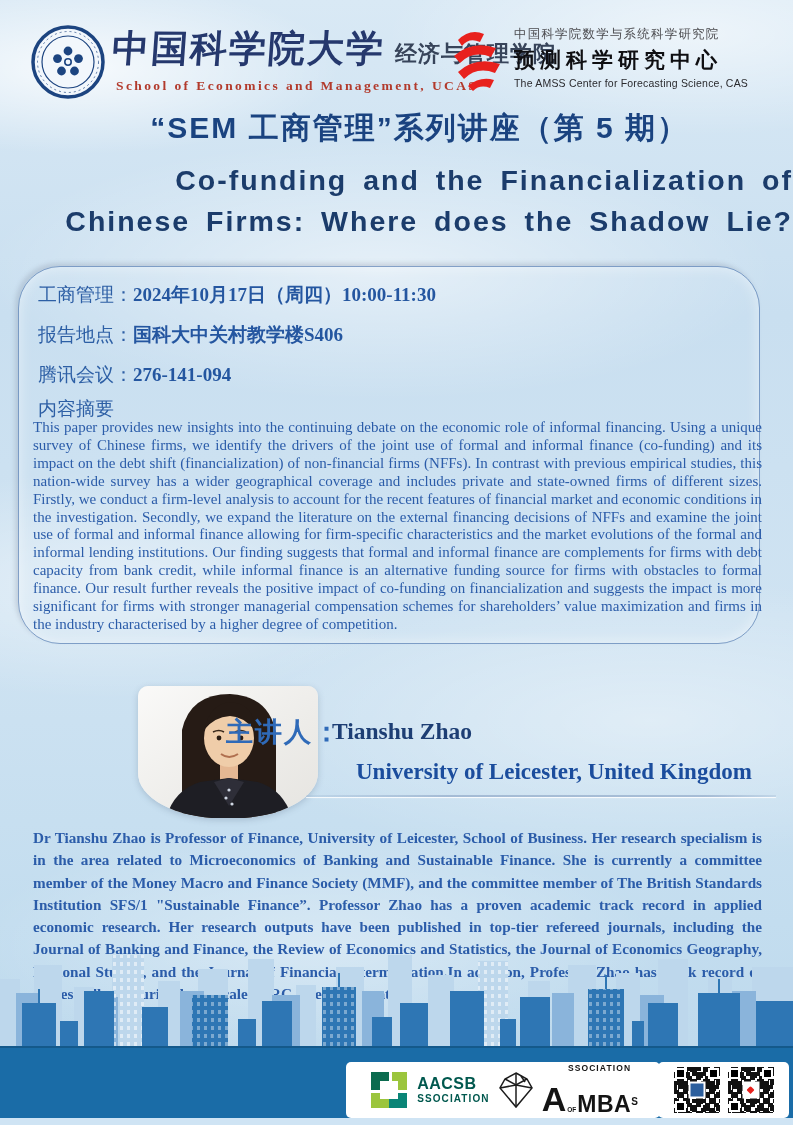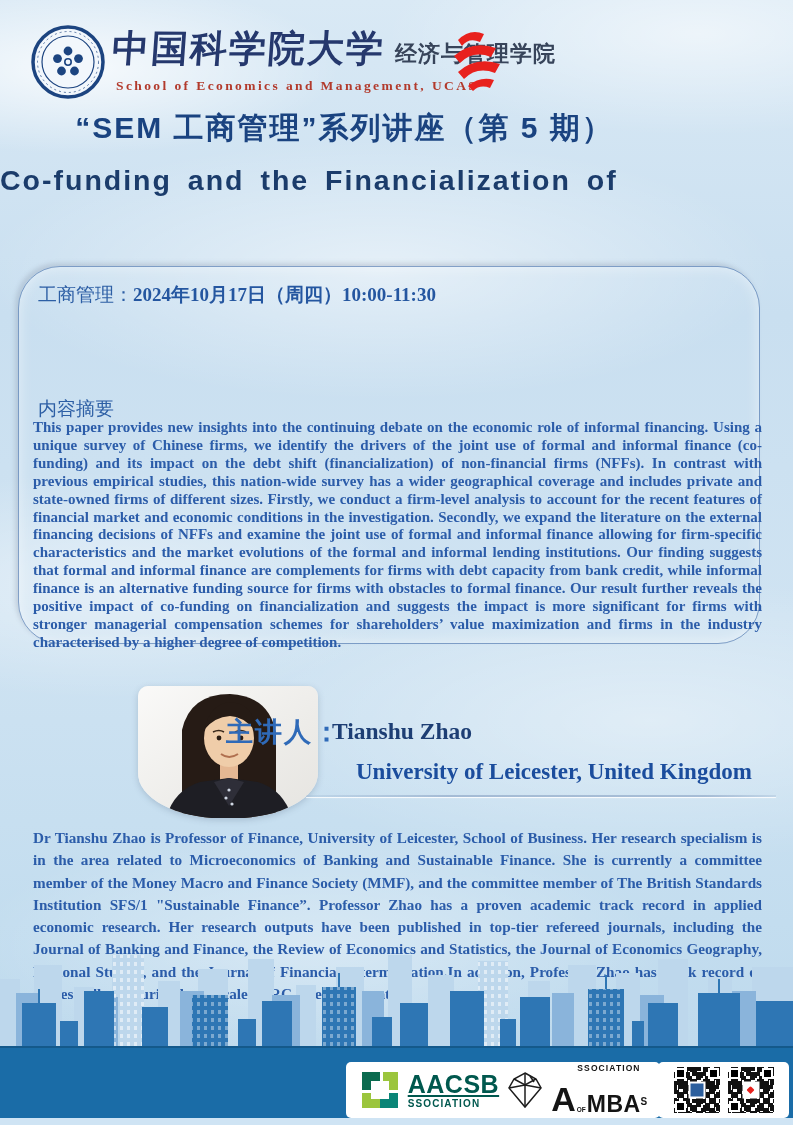--- a/index.html
+++ b/index.html
@@ -22,44 +22,44 @@
   .ucas-row1{display:flex;align-items:baseline;gap:10px;white-space:nowrap;}
   .ucas-cn{font-family:"DejaVu Serif","Liberation Serif",serif;font-weight:bold;font-size:37px;color:#25386d;letter-spacing:2px;transform:skewX(-4deg);}
   .ucas-school-cn{font-size:22px;color:#37445a;font-weight:600;letter-spacing:1px;}
   .ucas-en{font-family:"Liberation Serif",serif;font-weight:bold;font-size:13.5px;color:#b23a2c;letter-spacing:2.4px;margin-top:4px;margin-left:4px;}
   .amss-wrap{left:450px;top:26px;display:flex;align-items:flex-start;gap:10px;}
   .amss-text{display:flex;flex-direction:column;}
   .amss-l1{font-size:12.5px;color:#4c4c50;letter-spacing:1.2px;}
   .amss-l2{font-family:"Liberation Serif",serif;font-size:21px;font-weight:700;color:#0f0f12;letter-spacing:5px;margin-top:3px;white-space:nowrap;}
   .amss-l3{font-size:10.5px;color:#2a2a2e;margin-top:3px;letter-spacing:.2px;}
   
-  .series-title{left:0;top:108px;width:689px;text-align:center;font-size:30px;font-weight:800;color:#1a4380;letter-spacing:2px;}
-  .en-title{left:0;top:160px;width:793px;text-align:left;font-size:28.5px;font-weight:800;color:#1b3c6b;letter-spacing:2px;word-spacing:6px;line-height:41px;}
+  .series-title{left:0;top:108px;width:689px;text-align:right;font-size:30px;font-weight:800;color:#1a4380;letter-spacing:2px;}
+  .en-title{left:0;top:160px;width:793px;text-align:right;font-size:28.5px;font-weight:800;color:#1b3c6b;letter-spacing:2px;word-spacing:6px;line-height:41px;}
   
   .info-box{left:18px;top:266px;width:740px;height:376px;border:1.5px solid rgba(52,96,160,.55);border-radius:42px;box-shadow:-3px -3px 4px rgba(120,130,150,.25), inset 0 0 14px rgba(255,255,255,.5);pointer-events:none;}
   .info-row{left:38px;width:720px;font-size:19px;white-space:nowrap;}
   .info-label{font-family:"Liberation Serif",serif;color:#2d5fa5;}
   .info-value{font-family:"Liberation Serif",serif;font-weight:bold;color:#2456a0;}
-  .abstract{left:33px;top:419px;width:729px;text-align:justify;font-family:"Liberation Serif",serif;font-weight:bold;font-size:15px;line-height:17.9px;color:#2b5ca9;}
+  .abstract{left:33px;top:419px;width:729px;text-align:justify;font-family:"Liberation Serif",serif;font-weight:normal;font-size:15px;line-height:17.9px;color:#2b5ca9;}
   
   .photo{left:138px;top:686px;width:180px;height:132px;border-radius:10px 10px 46% 46% / 10px 10px 34% 34%;overflow:hidden;box-shadow:0 2px 6px rgba(70,90,120,.25);}
   .speaker-label{left:226px;top:714px;font-size:27px;font-weight:700;color:#2f6ab8;letter-spacing:2px;}
   .speaker-name{left:332px;top:718px;font-family:"Liberation Serif",serif;font-weight:bold;font-size:23.5px;color:#1d3e74;}
   .speaker-aff{left:356px;top:759px;font-family:"Liberation Serif",serif;font-weight:bold;font-size:23px;color:#1b4d9d;}
   .speaker-divider{left:306px;top:795px;width:470px;height:2px;background:linear-gradient(90deg,rgba(130,155,190,.15),rgba(130,155,190,.55) 30%,rgba(130,155,190,.55) 85%,rgba(130,155,190,.2));box-shadow:0 1px 1px rgba(255,255,255,.9);}
   .bio{left:33px;top:827px;width:729px;text-align:justify;font-family:"Liberation Serif",serif;font-weight:bold;font-size:15.2px;line-height:22.3px;color:#2b5ca9;}
   
   .skyline{left:0;top:945px;width:793px;height:102px;}
   .band{left:0;top:1046px;width:793px;height:72px;background:#1a6ca7;border-top:2px solid #14598b;}
   .strip{left:0;top:1118px;width:793px;height:7px;background:#cfe4f4;}
   .logo-box{top:1062px;height:56px;background:#fff;border-radius:5px;display:flex;align-items:center;justify-content:center;}
   .logo-box1{left:346px;width:306px;gap:7px;padding:0 4px;}
   .logo-box2{left:658px;width:131px;gap:8px;}
   .aacsb-text{display:flex;flex-direction:column;line-height:1;}
-  .aacsb-main{font-size:25px;font-weight:800;color:#00584e;letter-spacing:.5px;text-decoration:underline;}
+  .aacsb-main{font-size:16px;font-weight:800;color:#00584e;letter-spacing:.5px;}
   .aacsb-sub{font-size:10px;font-weight:700;color:#00584e;letter-spacing:1.1px;margin-top:2px;}
   .amba-text{display:flex;align-items:flex-end;color:#141414;line-height:1;}
   .amba-a{font-size:34px;font-weight:700;}
   .amba-col{display:flex;flex-direction:column;align-items:flex-end;margin-left:1px;}
   .amba-top{font-size:8.5px;letter-spacing:1.1px;font-weight:600;}
   .amba-bottomrow{display:flex;align-items:flex-end;}
   .amba-of{font-size:6.5px;font-weight:700;margin-right:1px;margin-bottom:2px;}
   .amba-main{font-size:23px;font-weight:800;letter-spacing:.5px;margin-top:20px;}
   .amba-s{font-size:10px;font-weight:700;margin-bottom:9px;}
   .qr{position:relative;width:46px;height:46px;background:
@@ -105,31 +105,43 @@
 
   <div class="abs amss-wrap">
     <svg width="54" height="66" viewBox="0 0 54 66">
       <g fill="#e8211d">
         <path d="M8,14 Q20,2 34,8 L30,16 Q19,11 12,20 Z"></path>
         <path d="M4,30 Q22,14 46,22 L41,31 Q23,24 10,37 Z"></path>
         <path d="M8,46 Q26,30 50,38 L45,47 Q27,40 14,53 Z"></path>
         <path d="M18,60 Q30,50 44,54 L40,62 Q30,58 23,65 Z"></path>
       </g>
     </svg>
+    <div class="amss-text">
+      <span class="amss-l1">中国科学院数学与系统科学研究院</span>
+      <span class="amss-l2">预测科学研究中心</span>
+      <span class="amss-l3">The AMSS Center for Forecasting Science, CAS</span>
+    </div>
   </div>
 
   <div class="abs series-title">“SEM 工商管理”系列讲座（第 5 期）</div>
   <div class="abs en-title">
     <div>Co-funding and the Financialization of</div>
+    <div>Chinese Firms: Where does the Shadow Lie?</div>
   </div>
 
   <div class="abs info-box"></div>
 
   <div class="abs info-row" style="top:282px;">
     <span class="info-label">工商管理：</span><span class="info-value">2024年10月17日（周四）10:00-11:30</span>
+  </div>
+  <div class="abs info-row" style="top:322px;">
+    <span class="info-label">报告地点：</span><span class="info-value">国科大中关村教学楼S406</span>
+  </div>
+  <div class="abs info-row" style="top:362px;">
+    <span class="info-label">腾讯会议：</span><span class="info-value">276-141-094</span>
   </div>
   <div class="abs info-row" style="top:396px;">
     <span class="info-label">内容摘要</span>
   </div>
 
   <div class="abs abstract">This paper provides new insights into the continuing debate on the economic role of informal financing. Using a unique survey of Chinese firms, we identify the drivers of the joint use of formal and informal finance (co-funding) and its impact on the debt shift (financialization) of non-financial firms (NFFs). In contrast with previous empirical studies, this nation-wide survey has a wider geographical coverage and includes private and state-owned firms of different sizes. Firstly, we conduct a firm-level analysis to account for the recent features of financial market and economic conditions in the investigation. Secondly, we expand the literature on the external financing decisions of NFFs and examine the joint use of formal and informal finance allowing for firm-specific characteristics and the market evolutions of the formal and informal lending institutions. Our finding suggests that formal and informal finance are complements for firms with debt capacity from bank credit, while informal finance is an alternative funding source for firms with obstacles to formal finance. Our result further reveals the positive impact of co-funding on financialization and suggests the impact is more significant for firms with stronger managerial compensation schemes for shareholders’ value maximization and firms in the industry characterised by a higher degree of competition.</div>
 
   <div class="abs photo">
     <svg width="180" height="132" viewBox="0 0 180 132">
       <rect width="180" height="132" fill="#f3f2ef"></rect>

